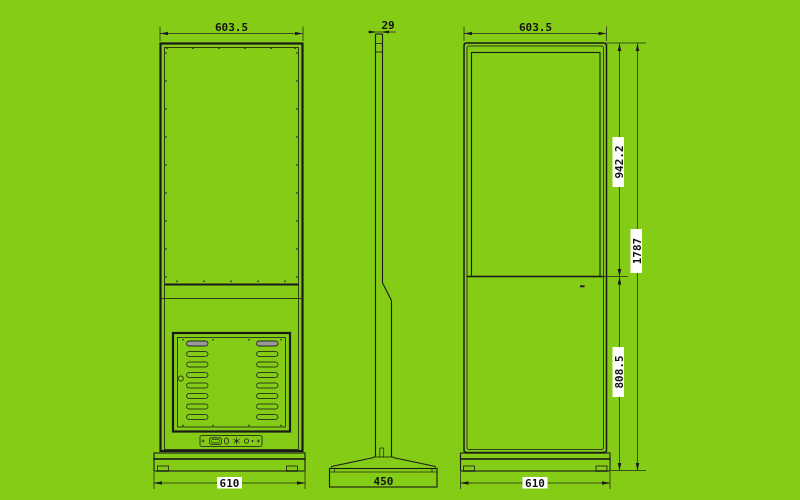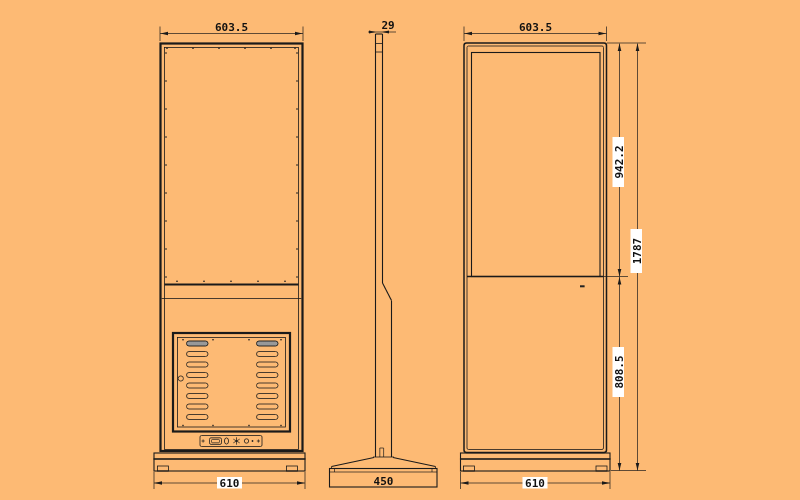--- a/index.html
+++ b/index.html
@@ -1,16 +1,16 @@
 <!DOCTYPE html>
 <html><head>
 <meta charset="utf-8">
 <style>
   html,body{margin:0;padding:0;background:#ffffff;}
-  .stage{width:800px;height:500px;position:relative;background:#fdba74;overflow:hidden;
+  .stage{width:800px;height:500px;position:relative;background:#84cc16;overflow:hidden;
          font-family:"DejaVu Sans Mono", monospace;}
   svg{display:block;}
   .ln   {stroke:#1a1a1a; fill:none; stroke-width:1.1;}
   .ln-th{stroke:#1a1a1a; fill:none; stroke-width:2.2;}
   .ln-md{stroke:#1a1a1a; fill:none; stroke-width:1.5;}
   .ln-fn{stroke:#1a1a1a; fill:none; stroke-width:0.8;}
   .dim  {stroke:#1a1a1a; fill:none; stroke-width:0.7;}
   .arr  {fill:#1a1a1a; stroke:none;}
   .dot  {fill:#222222; stroke:none;}
   .lblbg{fill:#ffffff; stroke:none;}

